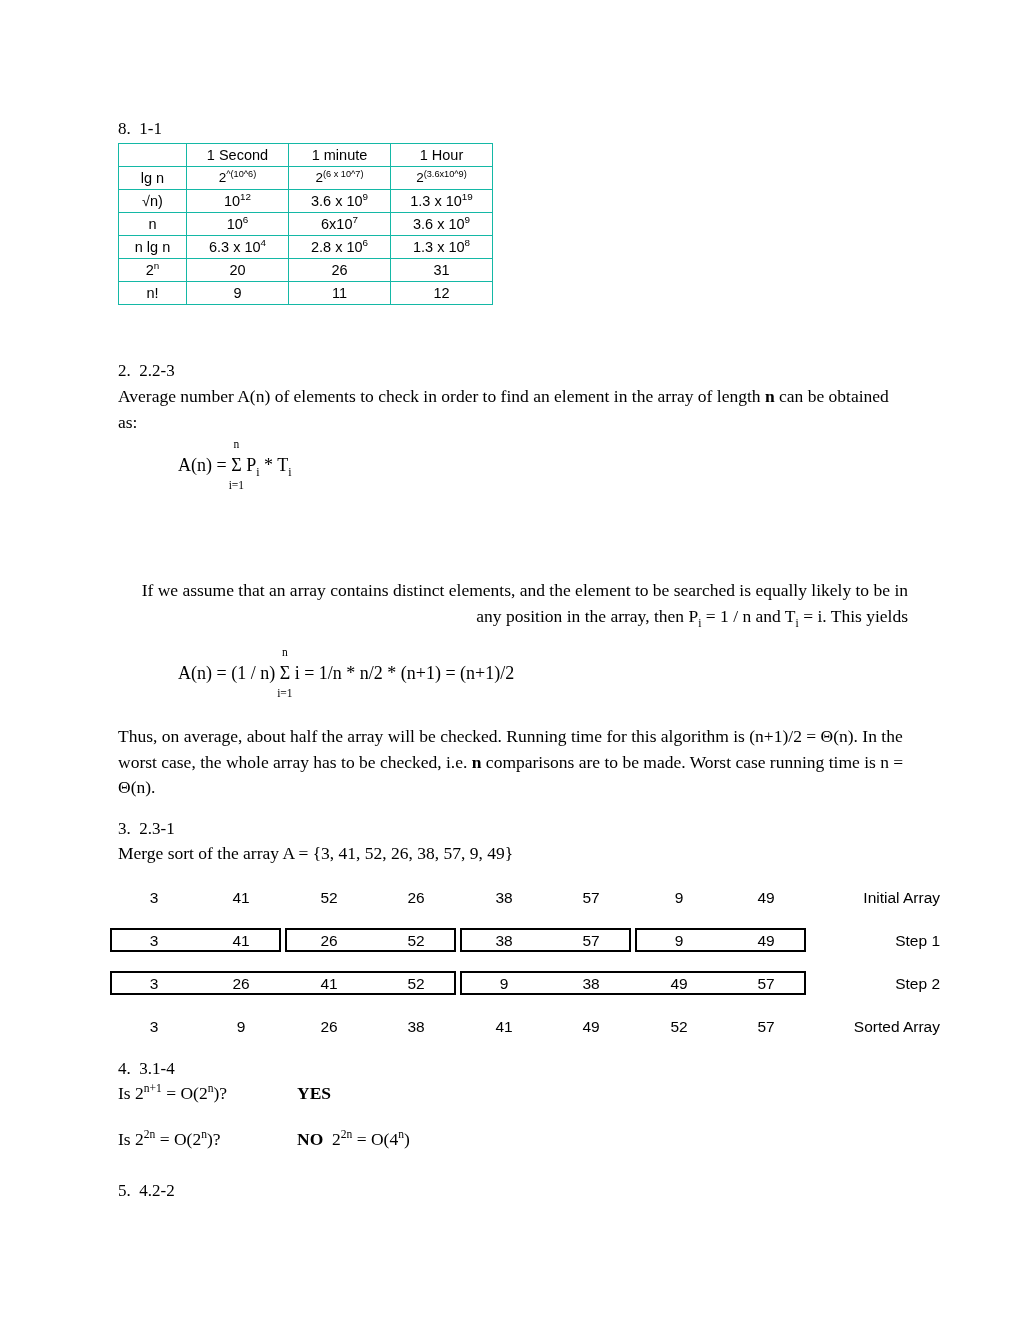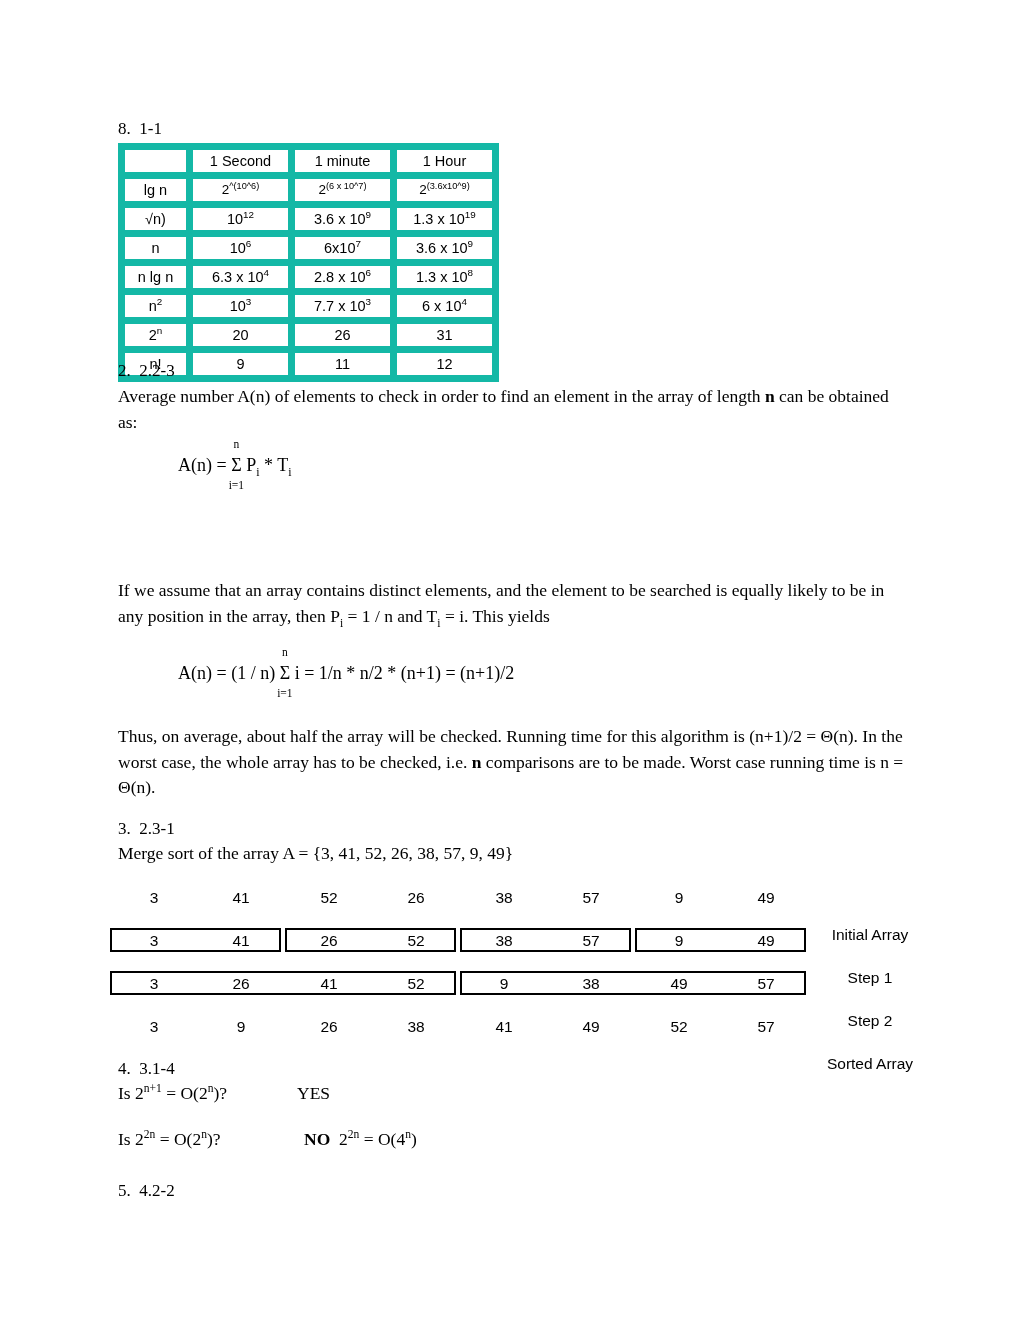--- a/index.html
+++ b/index.html
@@ -45,21 +45,21 @@
   #ex1-table {
     position: absolute;
     left: 118px;
     top: 143px;
     width: 374px;
     border-collapse: collapse;
     font-family: "Liberation Sans", sans-serif;
     table-layout: fixed;
   }
   #ex1-table td, #ex1-table th {
-    border: 7px solid #14b8a6;
+    border: 1px solid #14b8a6;
     text-align: center;
     font-weight: normal;
     font-size: 14.5px;
     height: 22px;
     padding: 0 2px;
     line-height: 20px;
     white-space: nowrap;
     overflow: hidden;
   }
   #ex1-table col.c0 { width: 68px; }
@@ -112,25 +112,24 @@
     position: absolute;
     text-align: center;
     width: 56px;
     line-height: 26px;
     top: 0;
   }
   .ms-label {
     position: absolute;
     left: 682px;
     width: 140px;
-    text-align: center;
+    text-align: right;
     line-height: 26px;
     top: 0;
     font-size: 15.5px;
-    margin-top: 37px;
   }
   .ms-box {
     position: absolute;
     top: 0;
     height: 24px;
     border: 2px solid #000000;
     box-sizing: border-box;
   }
 </style>
 </head>
@@ -172,26 +171,20 @@
           <td>6x10<sup>7</sup></td>
           <td>3.6 x 10<sup>9</sup></td>
         </tr>
         <tr>
           <td>n lg n</td>
           <td>6.3 x 10<sup>4</sup></td>
           <td>2.8 x 10<sup>6</sup></td>
           <td>1.3 x 10<sup>8</sup></td>
         </tr>
         <tr>
-          <td>n<sup>2</sup></td>
-          <td>10<sup>3</sup></td>
-          <td>7.7 x 10<sup>3</sup></td>
-          <td>6 x 10<sup>4</sup></td>
-        </tr>
-        <tr>
           <td>2<sup>n</sup></td>
           <td>20</td>
           <td>26</td>
           <td>31</td>
         </tr>
         <tr>
           <td>n!</td>
           <td>9</td>
           <td>11</td>
           <td>12</td>
@@ -199,21 +192,21 @@
       </tbody>
   </table>
 
   <div class="heading serif" style="left:118px; top:360px;">2.  2.2-3</div>
 
   <div class="para serif" style="left:118px; top:384px;"><span>Average number A(n) of elements to check in order to find an element in the array of length </span><b>n</b><span> can be obtained as:</span></div>
 
   <div class="formula" style="left:178px; top:455px;"><span>A(n) = </span><span class="sigma-wrap"><span class="sigma-top">n</span><span>Σ</span><span class="sigma-bot">i=1</span></span><span> P</span><sub>i</sub><span> * T</span><sub>i</sub></div>
 
 
-  <div class="para serif" style="left:118px; top:578px;"><span>If we assume that an array contains distinct elements, and the element to be searched is equally likely to be in any position in the array, then P</span><sub>i</sub><span> = 1 / n and T</span><sub>i</sub><span> = i.  This yields</span></div>
+  <div class="para serif" style="left:118px; top:578px;text-align:right;"><span>If we assume that an array contains distinct elements, and the element to be searched is equally likely to be in any position in the array, then P</span><sub>i</sub><span> = 1 / n and T</span><sub>i</sub><span> = i.  This yields</span></div>
 
   <div class="formula" style="left:178px; top:663px;"><span>A(n) = (1 / n) </span><span class="sigma-wrap"><span class="sigma-top">n</span><span>Σ</span><span class="sigma-bot">i=1</span></span><span> i = 1/n * n/2 * (n+1) = (n+1)/2</span></div>
 
   <div class="para serif" style="left:118px; top:724px;"><span>Thus, on average, about half the array will be checked. Running time for this algorithm is (n+1)/2 = Θ(n). In the worst case, the whole array has to be checked, i.e. </span><b>n</b><span> comparisons are to be made. Worst case running time is n = Θ(n).</span></div>
 
   <div class="heading serif" style="left:118px; top:818px;text-align:right;">3.  2.3-1</div>
   <div class="heading serif" style="left:118px; top:842px; font-size:17.5px;">Merge sort of the array A = {3, 41, 52, 26, 38, 57, 9, 49}</div>
 
   <div id="mergesort-diagram">
       <div class="ms-row" style="top: 885px;">
@@ -265,21 +258,21 @@
         <div class="ms-cell" style="left: 533px;">52</div>
         <div class="ms-cell" style="left: 620px;">57</div>
         <div class="ms-label">Sorted Array</div>
       </div>
     </div>
 
   <div class="heading serif" style="left:118px; top:1058px;">4.  3.1-4</div>
 
   <div class="heading serif" style="left:118px; top:1082px; font-size:17.5px;"><span>Is 2</span><sup>n+1</sup><span> = O(2</span><sup>n</sup><span>)?</span></div>
 
-  <div class="heading serif" style="left:297px; top:1082px; font-size:17.5px; font-weight:normal;">YES</div>
+  <div class="heading serif" style="left:297px; top:1082px; font-size:17.5px; font-weight:bold;">YES</div>
 
   <div class="heading serif" style="left:118px; top:1128px; font-size:17.5px;"><span>Is 2</span><sup>2n</sup><span> = O(2</span><sup>n</sup><span>)?</span></div>
 
-  <div class="heading serif" style="left:297px; top:1128px; font-size:17.5px;margin-left:7px;"><b>NO</b><span>  2</span><sup>2n</sup><span> = O(4</span><sup>n</sup><span>)</span></div>
+  <div class="heading serif" style="left:297px; top:1128px; font-size:17.5px;"><b>NO</b><span>  2</span><sup>2n</sup><span> = O(4</span><sup>n</sup><span>)</span></div>
 
   <div class="heading serif" style="left:118px; top:1180px;">5.  4.2-2</div>
 
 </div>
 
 </body></html>

